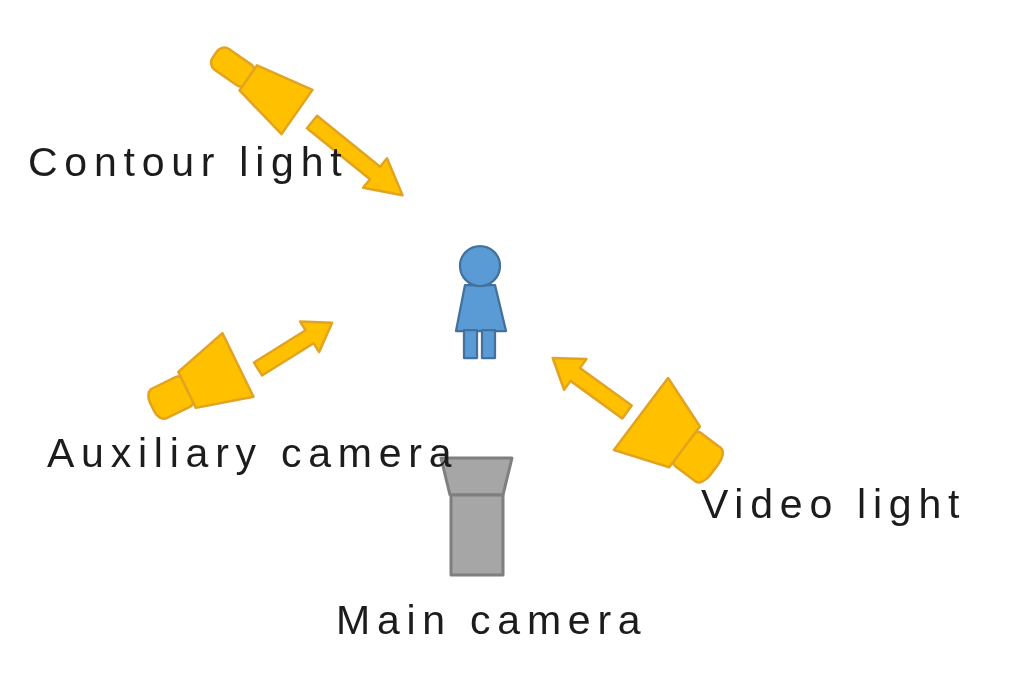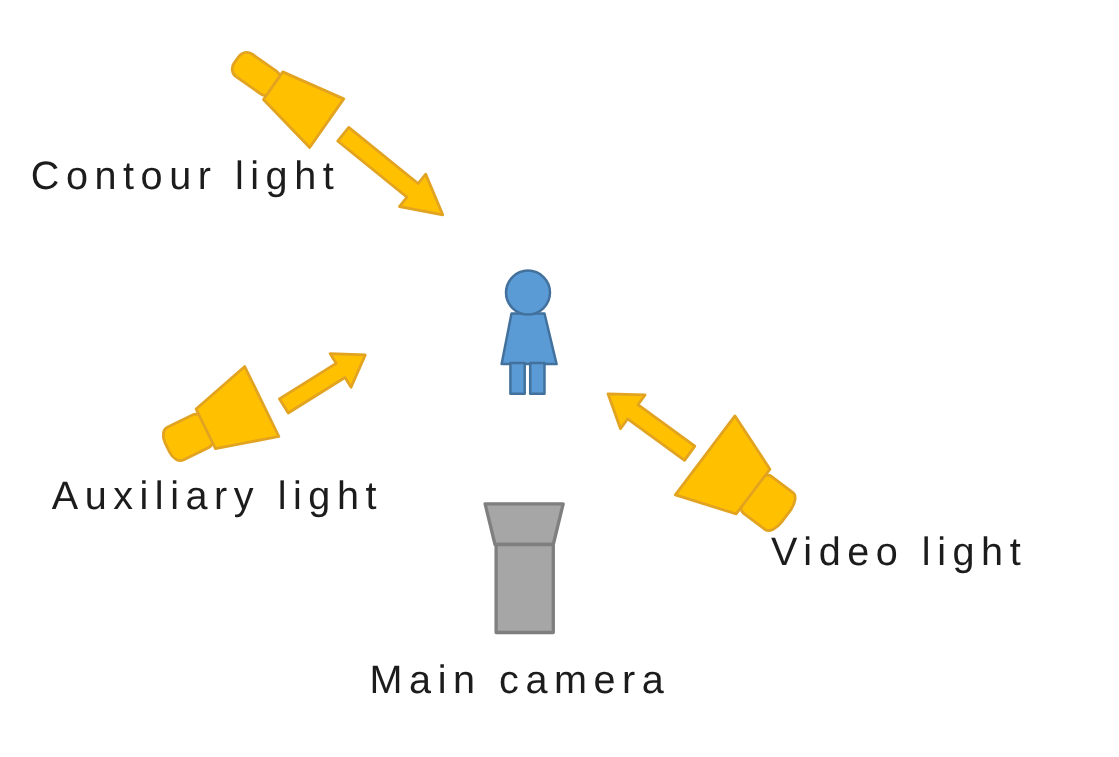--- a/index.html
+++ b/index.html
@@ -37,21 +37,21 @@
   }
   .camera {
     fill: var(--camera-fill, #A6A6A6);
     stroke: var(--camera-stroke, #7F7F7F);
     stroke-width: 3px;
     stroke-linejoin: round;
   }
   .label {
     position: absolute;
     color: var(--label, #1C1C1C);
-    font-size: 36px;
+    font-size: 41px;
     font-weight: 300;
     letter-spacing: 0.165em;
     line-height: 1;
     white-space: nowrap;
   }
   .label-contour   { left: 28px;  top: 142px; }
   .label-auxiliary { left: 47px;  top: 433px; }
   .label-main      { left: 701px; top: 484px; }
   .label-camera    { left: 336px; top: 600px; }
 </style>
@@ -102,19 +102,19 @@
     </g>
 
     <g>
       <polygon class="camera" points="441,458 512,458 503,495 450,495"></polygon>
       <rect class="camera" x="451" y="495" width="52" height="80"></rect>
     </g>
   </svg>
 
   <div class="label label-contour">Contour light</div>
 
-  <div class="label label-auxiliary">Auxiliary light</div>
+  <div class="label label-auxiliary">Auxiliary camera</div>
 
   <div class="label label-main">Video light</div>
 
   <div class="label label-camera">Main camera</div>
 
 </div>
 
 </body></html>

